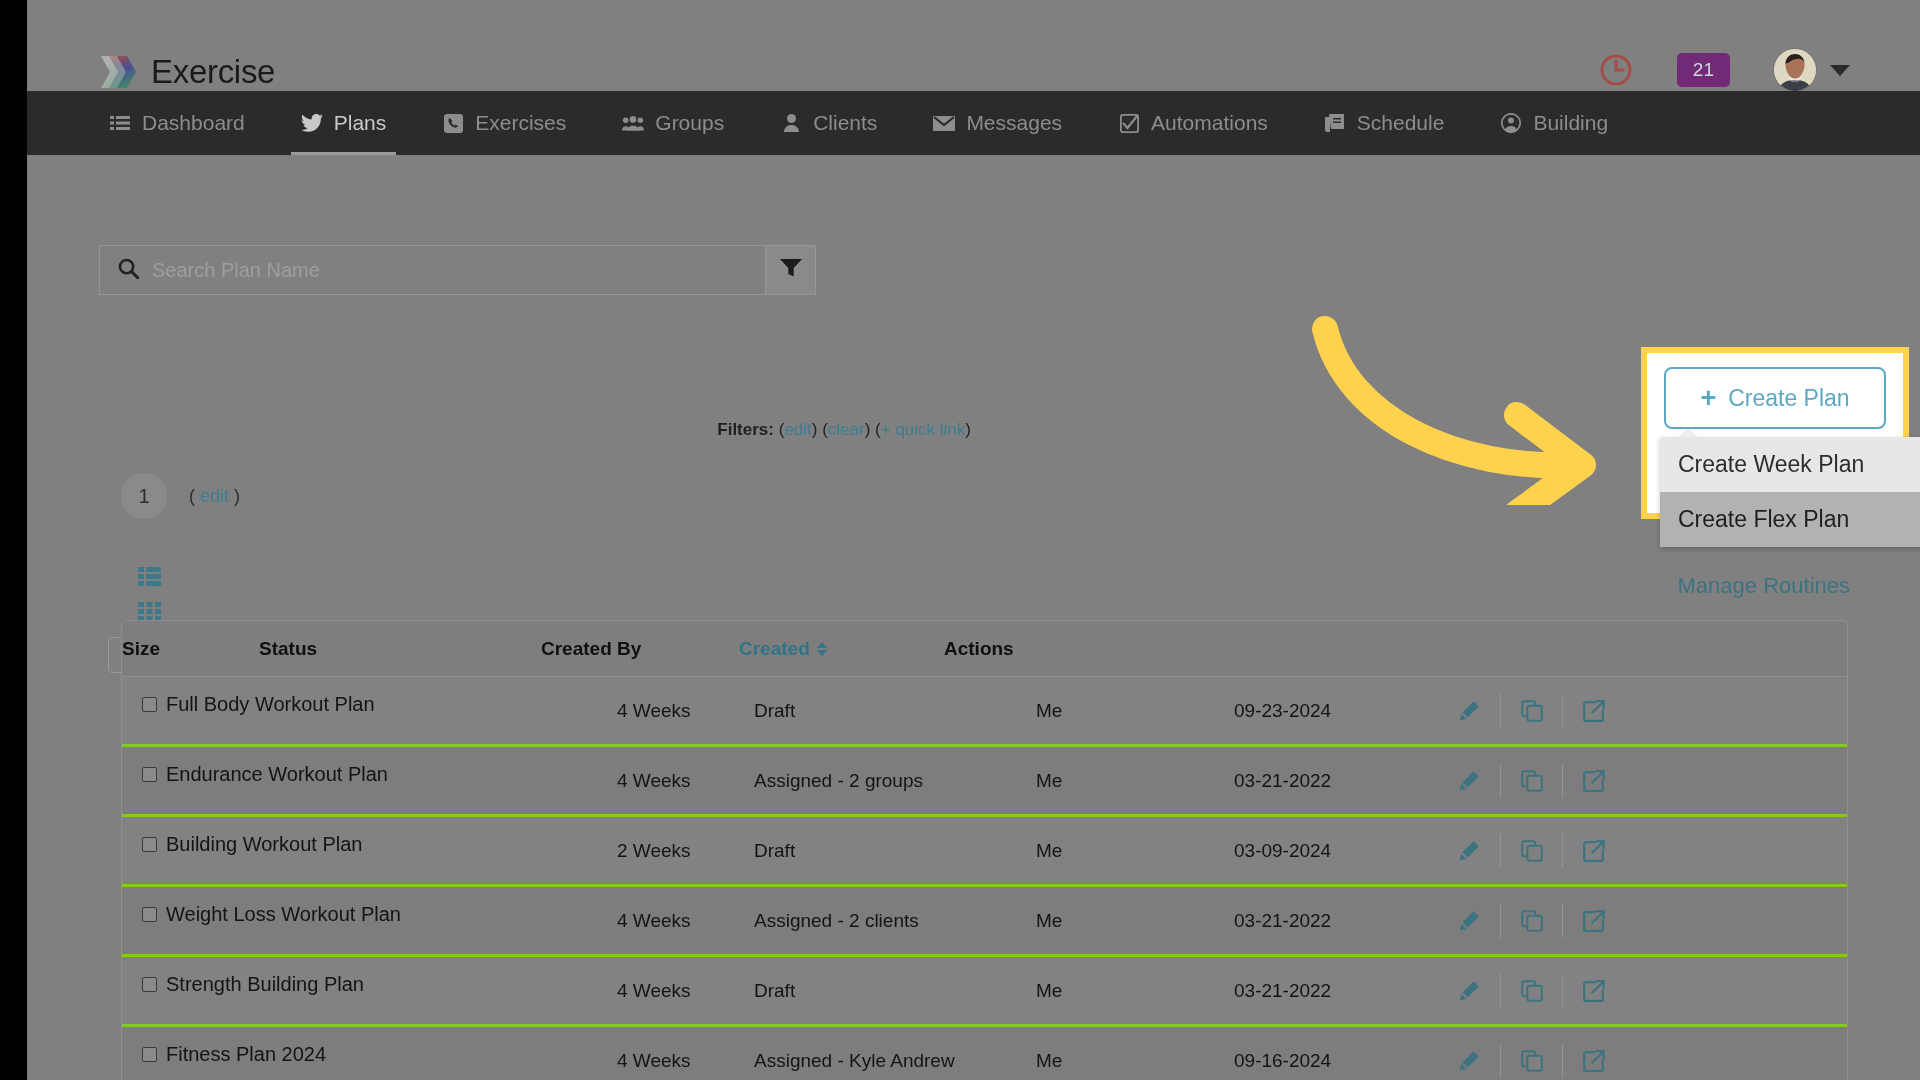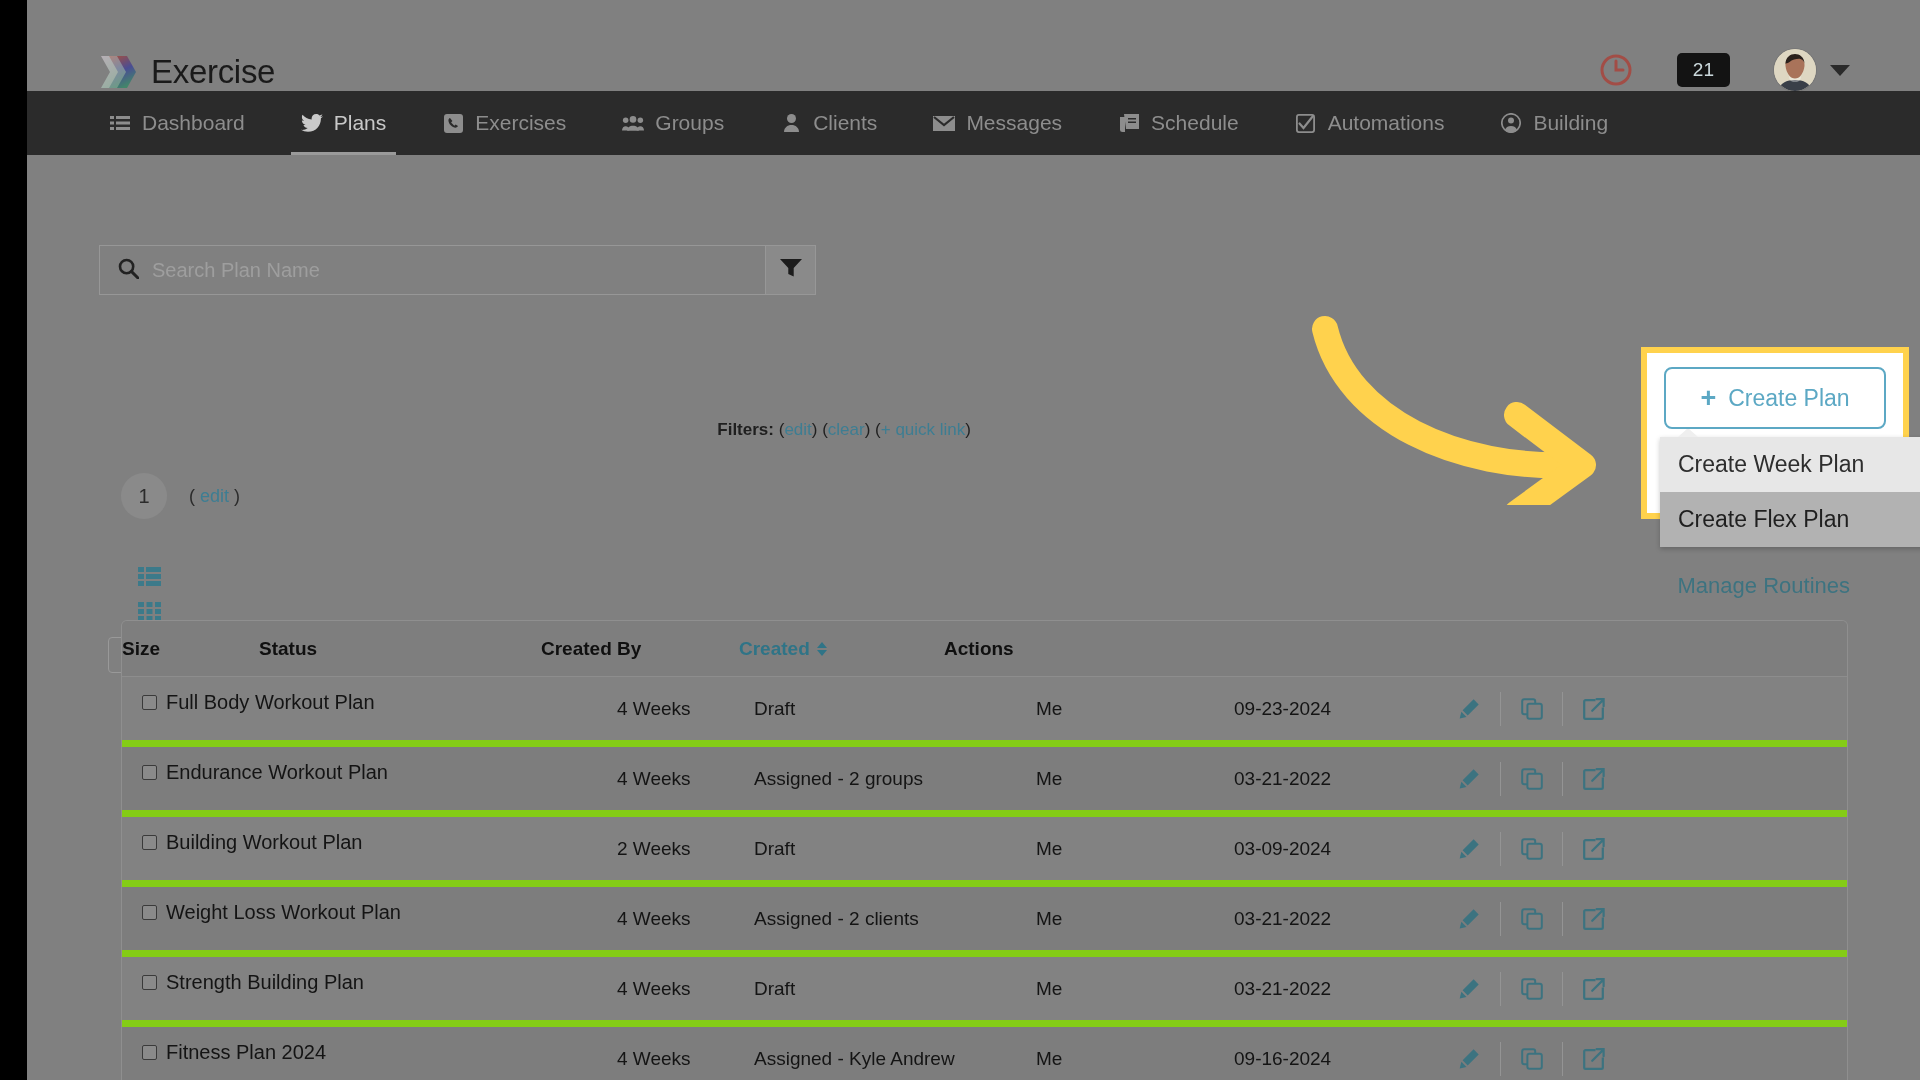--- a/index.html
+++ b/index.html
@@ -39,21 +39,21 @@
   .logo-text {
     font-size: 33px; color: #1a1a1a; letter-spacing: -0.3px;
     font-family: "Liberation Sans", sans-serif;
   }
   #topbar-right {
     margin-left: auto; margin-right: 70px;
     display: flex; align-items: center; gap: 44px;
   }
   .clock-icon { width: 34px; height: 34px; opacity: .85; }
   .count-badge {
-    background: #000000; color: #d8e8ec; border-radius: 5px;
+    background: #701a75; color: #d8e8ec; border-radius: 5px;
     padding: 6px 16px; font-size: 19px; min-width: 52px; text-align: center;
     opacity: .85;
   }
   .avatar-wrap { display: flex; align-items: center; gap: 14px; }
   .avatar {
     width: 42px; height: 42px; border-radius: 50%;
     background: #d9d2bd; overflow: hidden; position: relative;
     box-shadow: 0 0 0 1px rgba(0,0,0,.08);
   }
   .avatar svg { display: block; }
@@ -136,21 +136,21 @@
     position: absolute; left: 94px; top: 465px; right: 72px;
     border: 1px solid #8f8f8f; border-radius: 6px 6px 0 0;
     border-bottom: none; overflow: hidden;
   }
   .thead {
     display: flex; align-items: center; height: 56px;
     background: #7e7e7e; border-bottom: 1px solid #8d8d8d;
   }
   .tr {
     display: flex; align-items: center; height: 70px;
-    border-bottom: 7px solid #84cc16;
+    border-bottom: 3px solid #84cc16;
   }
   .tr:nth-child(even) { background: #7d7d7d; }
   .tr:nth-child(odd)  { background: #828282; }
   .c-name { width: 495px; padding-left: 20px; display: flex; align-items: center; gap: 9px; }
   .c-size { width: 137px; }
   .c-status { width: 282px; }
   .c-by { width: 198px; }
   .c-created { width: 205px; }
   .c-actions { flex: 1; display: flex; align-items: center; }
   .th { font-size: 19px; color: #101010; font-weight: bold; }
@@ -326,37 +326,37 @@
         <svg width="22" height="15" viewBox="0 0 22 15">
               <path d="M0 0h22v15H0z" fill="#8d8d8d"></path>
               <path d="M1 1l10 8 10-8" fill="none" stroke="#2b2b2b" stroke-width="2.2"></path>
             </svg>
       </span>
       <span>Messages</span>
     </div>
 
     <div class="nav-item">
       <span class="nav-ico">
+        <svg width="19" height="19" viewBox="0 0 19 19">
+              <rect x=".9" y=".9" width="17.2" height="17.2" rx="2" fill="none" stroke="#8d8d8d" stroke-width="1.8"></rect>
+              <path d="M3.5 9.5l4 4.5L17 2" fill="none" stroke="#8d8d8d" stroke-width="2.2" stroke-linecap="round"></path>
+            </svg>
+      </span>
+      <span>Automations</span>
+    </div>
+
+    <div class="nav-item">
+      <span class="nav-ico">
         <svg width="19" height="18" viewBox="0 0 19 18">
               <path d="M4 0h15v15H6z" fill="#8d8d8d"></path>
               <path d="M0 3h5v15H2.5A2.5 2.5 0 010 15.5z" fill="#8d8d8d"></path>
               <path d="M8 4h8v1.6H8zM8 7.4h8V9H8z" fill="#2b2b2b"></path>
             </svg>
       </span>
       <span>Schedule</span>
-    </div>
-
-    <div class="nav-item">
-      <span class="nav-ico">
-        <svg width="19" height="19" viewBox="0 0 19 19">
-              <rect x=".9" y=".9" width="17.2" height="17.2" rx="2" fill="none" stroke="#8d8d8d" stroke-width="1.8"></rect>
-              <path d="M3.5 9.5l4 4.5L17 2" fill="none" stroke="#8d8d8d" stroke-width="2.2" stroke-linecap="round"></path>
-            </svg>
-      </span>
-      <span>Automations</span>
     </div>
 
     <div class="nav-item">
       <span class="nav-ico">
         <svg width="20" height="20" viewBox="0 0 20 20">
               <circle cx="10" cy="10" r="9.2" fill="none" stroke="#8d8d8d" stroke-width="1.7"></circle>
               <circle cx="10" cy="7.6" r="3" fill="#8d8d8d"></circle>
               <path d="M3.8 17.4c.8-3 3.2-4.4 6.2-4.4s5.4 1.4 6.2 4.4a9 9 0 01-12.4 0z" fill="#8d8d8d"></path>
             </svg>
       </span>

